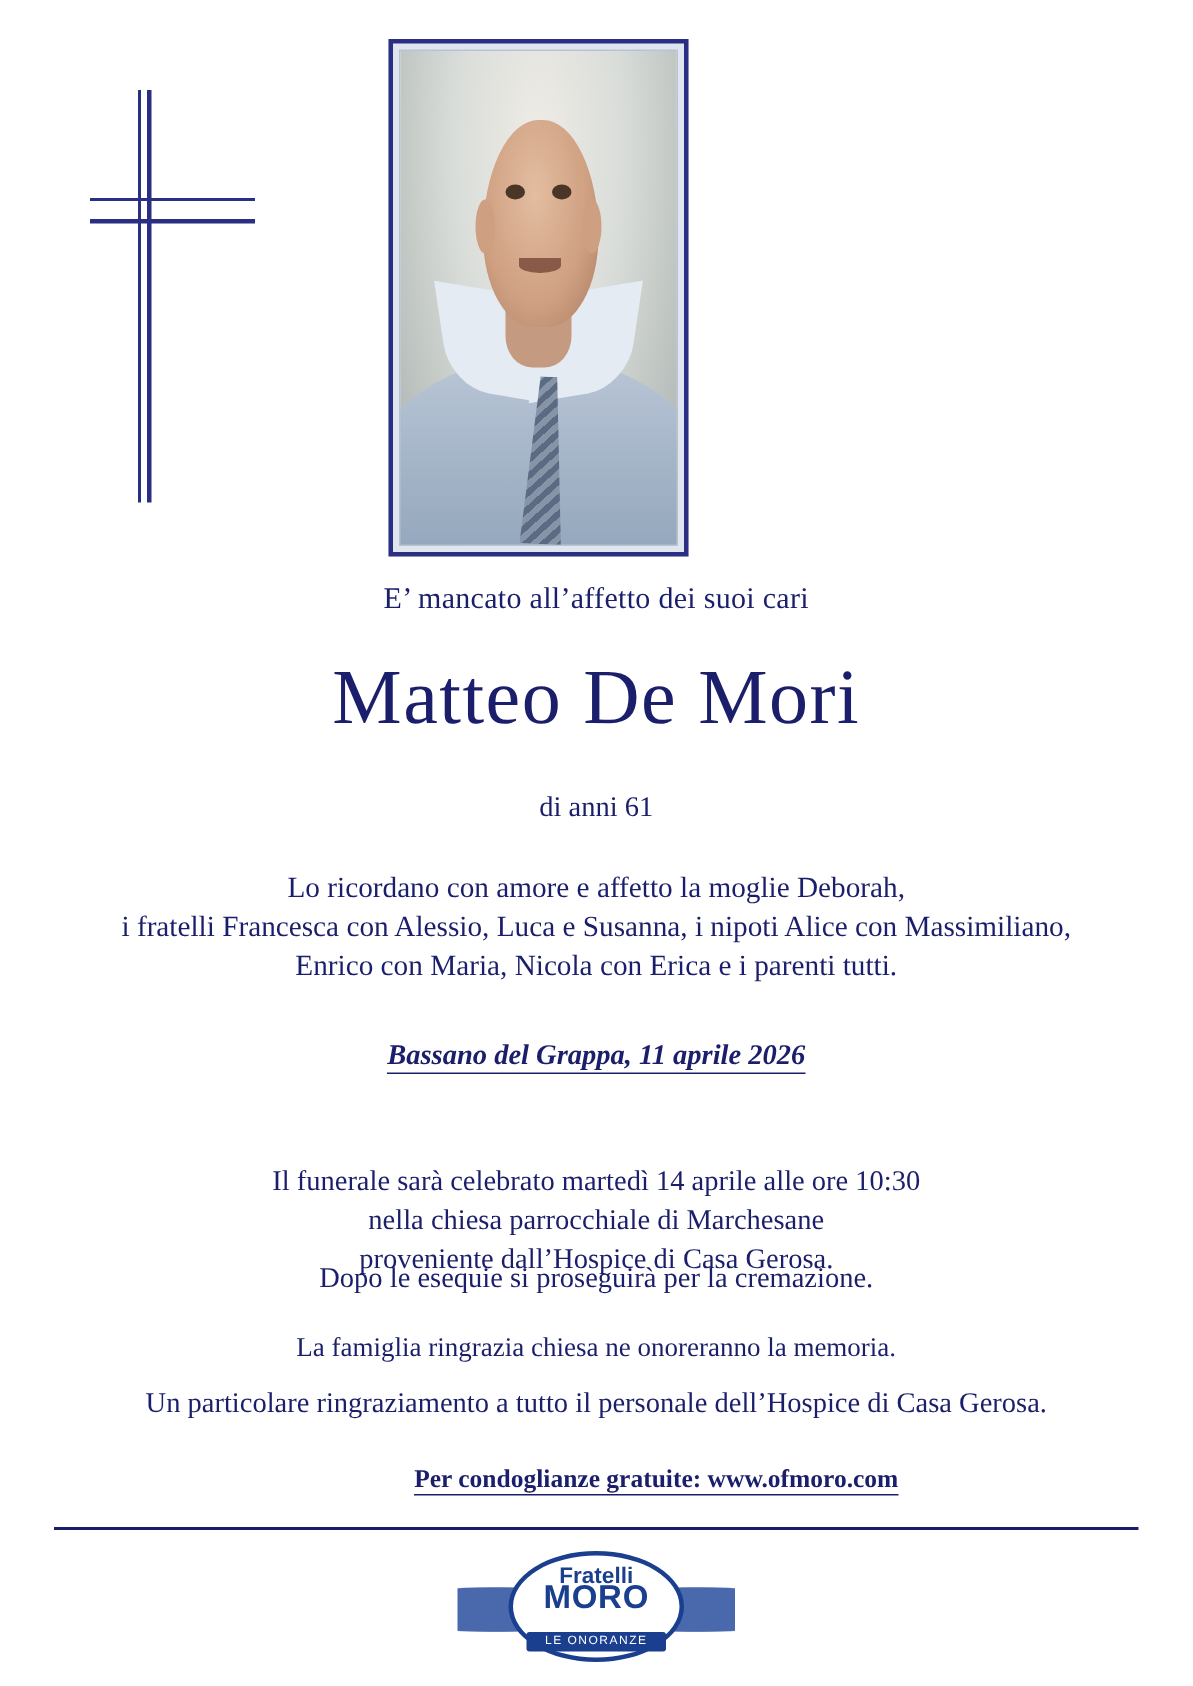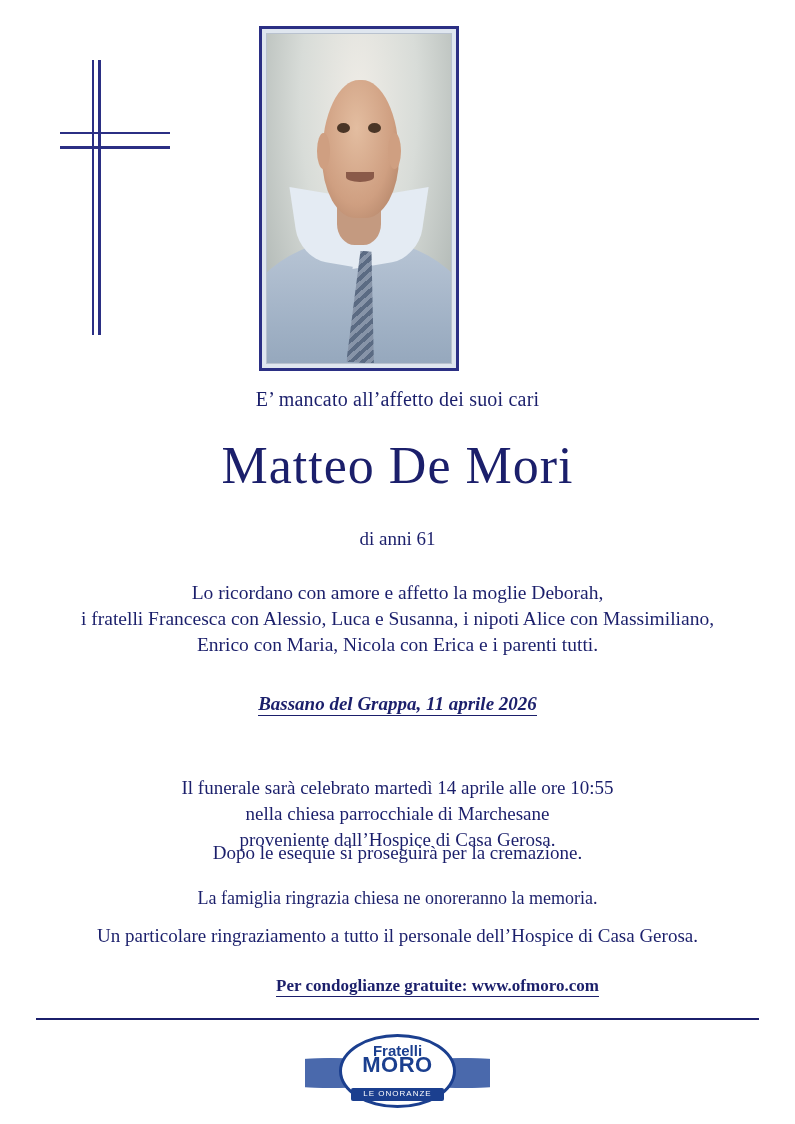--- a/index.html
+++ b/index.html
@@ -345,21 +345,21 @@
     <div>Lo ricordano con amore e affetto la moglie Deborah,</div>
     <div>i fratelli Francesca con Alessio, Luca e Susanna, i nipoti Alice con Massimiliano,</div>
     <div>Enrico con Maria, Nicola con Erica e i parenti tutti.</div>
   </div>
 
   <div class="txt place-date">
     <span>Bassano del Grappa, 11 aprile 2026</span>
   </div>
 
   <div class="txt funeral">
-    <div>Il funerale sarà celebrato martedì 14 aprile alle ore 10:55</div>
+    <div>Il funerale sarà celebrato martedì 14 aprile alle ore 10:30</div>
     <div>nella chiesa parrocchiale di Marchesane</div>
     <div>proveniente dall’Hospice di Casa Gerosa.</div>
   </div>
 
   <div class="txt cremation">Dopo le esequie si proseguirà per la cremazione.</div>
 
   <div class="txt thanks1">La famiglia ringrazia chiesa ne onoreranno la memoria.</div>
 
   <div class="txt thanks2">Un particolare ringraziamento a tutto il personale dell’Hospice di Casa Gerosa.</div>
 

